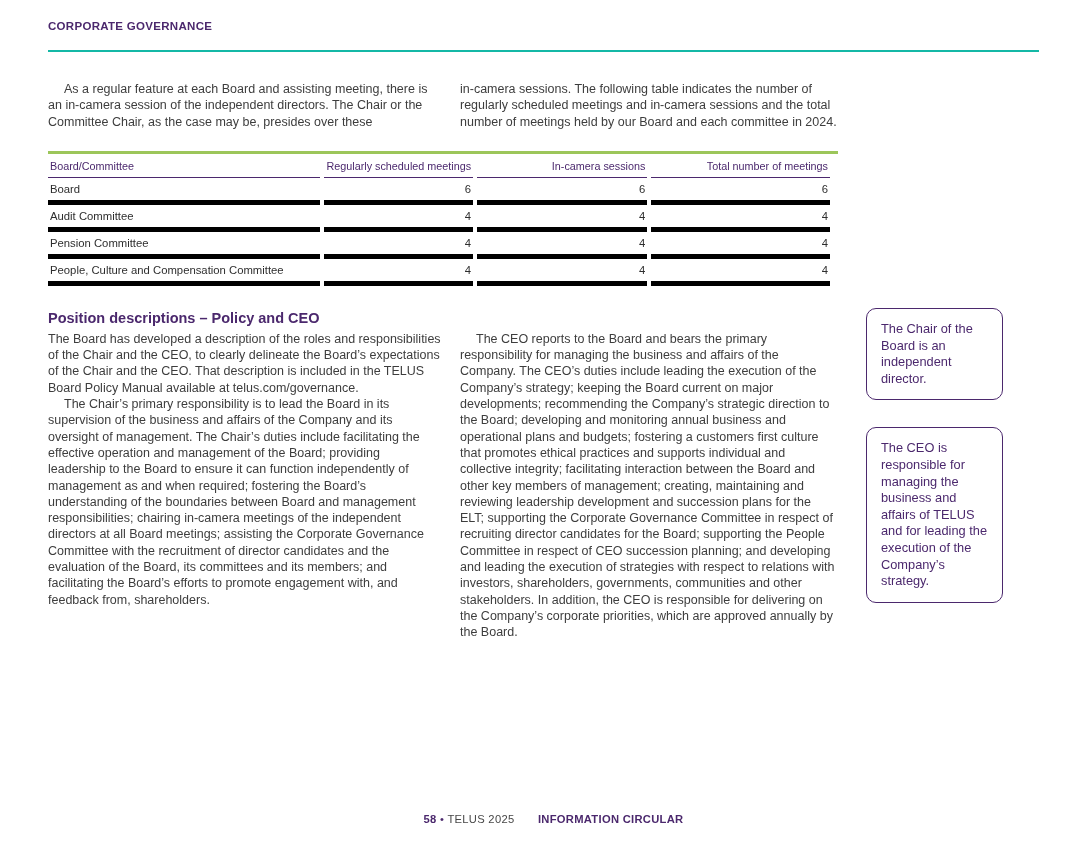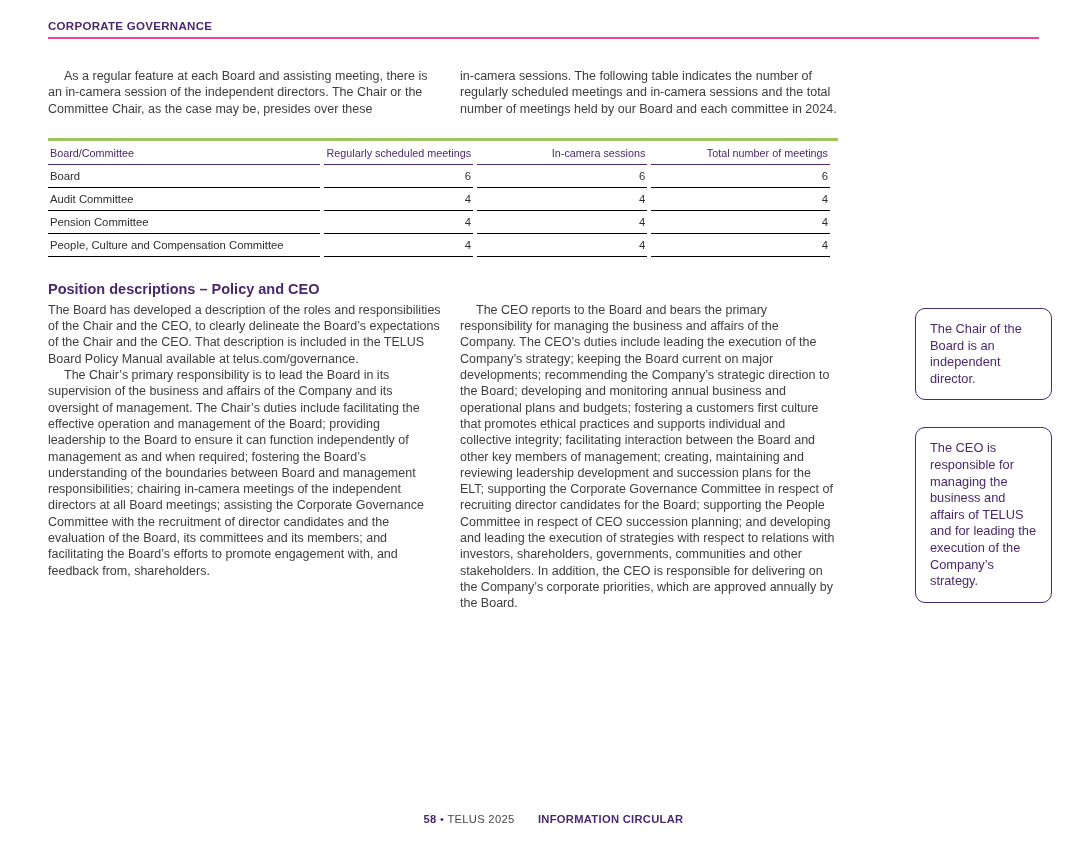--- a/index.html
+++ b/index.html
@@ -7,22 +7,22 @@
     position:relative;
     width:1087px;height:849px;
     background:#ffffff;
     font-family:"Liberation Sans","DejaVu Sans",sans-serif;
     color:#3d3d3d;
     overflow:hidden;
   }
   
   .eyebrow-row{
     margin:16px 48px 4px 48px;
-    padding-bottom:3px;
-    border-bottom:2px solid #ec4899;
+    padding-bottom:16px;
+    border-bottom:2px solid #14b8a6;
   }
   .eyebrow{
     color:#4B286D;
     font-weight:bold;
     font-size:11.5px;
     letter-spacing:.3px;
   }
   
   .cols{
     display:flex;
@@ -59,38 +59,38 @@
     font-size:10.8px;
     text-align:right;
     padding:6px 2px 5px 2px;
     border-bottom:1.5px solid #4B286D;
     white-space:nowrap;
   }
   table.meetings th.first{text-align:left;margin-top:24px;}
   table.meetings td{
     padding:5px 2px 5px 2px;
     text-align:right;
-    border-bottom:1px solid #000000;
+    border-bottom:5px solid #000000;
     color:#2e2e2e;
     height:12px;
   }
   table.meetings td.first{text-align:left;}
   col.c1{width:284px;} col.c2{width:149px;} col.c3{width:175px;} col.c4{width:182px;}
   
   .section-heading{
     margin:24px 0 5px 48px;
     color:#4B286D;
     font-weight:bold;
     font-size:14.5px;
   }
   .bold-link{font-weight:normal;color:#3d3d3d;text-decoration:none;}
   
   .callout-col{
     position:absolute;
-    left:915px;top:308px;
+    left:866px;top:308px;
     width:137px;
     display:flex;flex-direction:column;gap:27px;
   }
   .callout{
     box-sizing:border-box;
     border:1.5px solid #4B286D;
     border-radius:10px;
     padding:12px 12px 12px 14px;
     color:#4B286D;
     font-size:12.8px;

